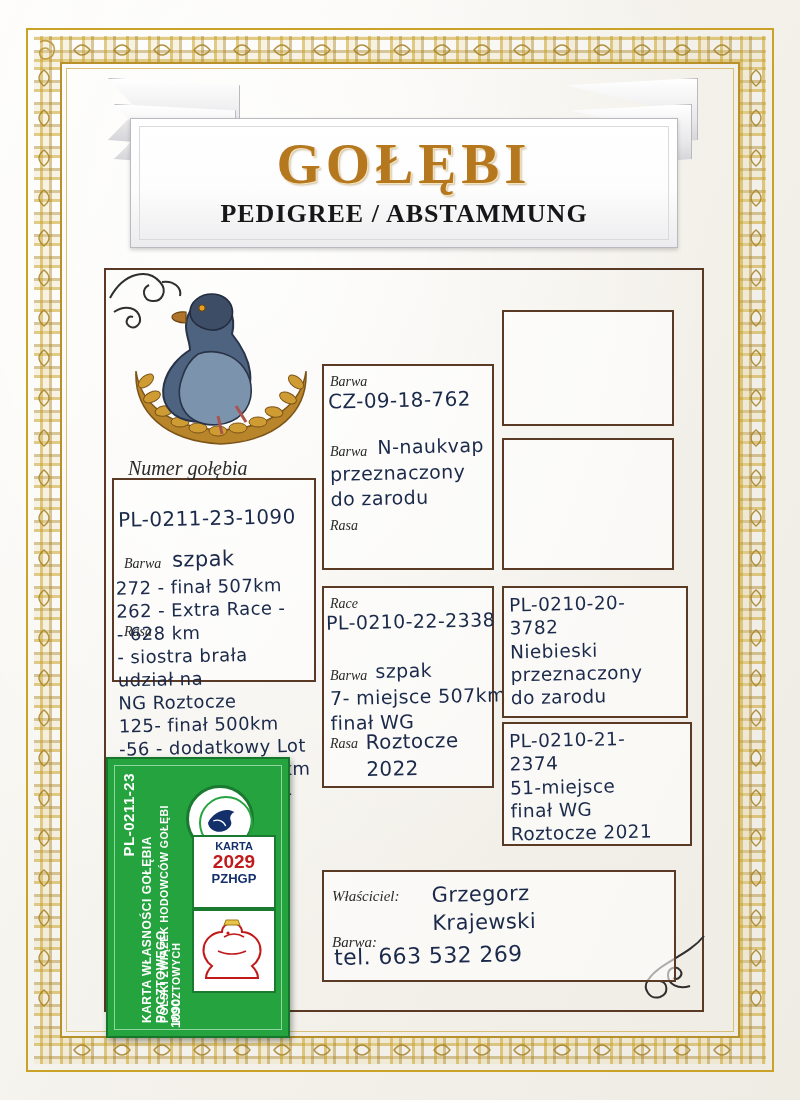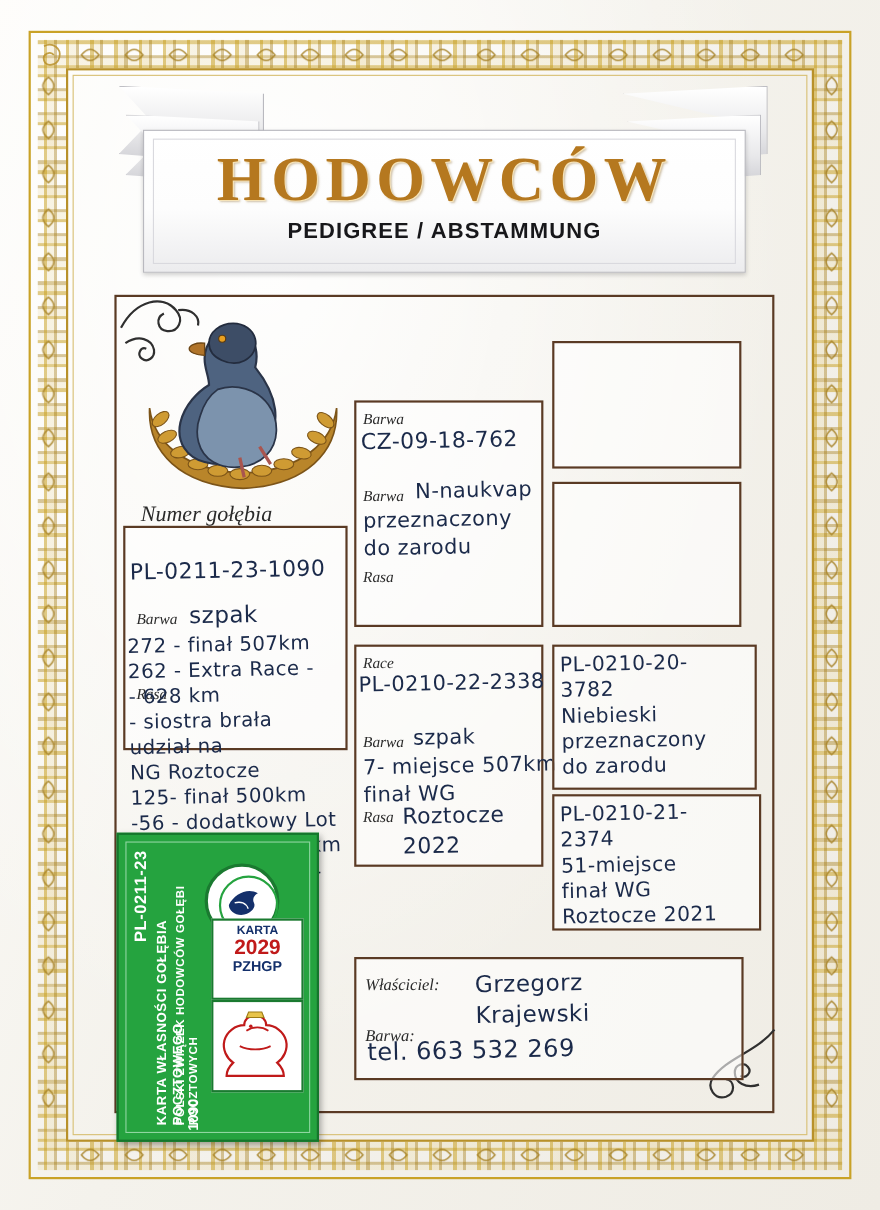--- a/index.html
+++ b/index.html
@@ -88,22 +88,22 @@
   }
   .title{
     position:absolute;left:0;top:12px;width:546px;text-align:center;
     font-family:"Liberation Serif", serif;
     font-weight:bold;font-size:57px;letter-spacing:5px;
     color:#b5781f;
     text-shadow:1px 1px 0 #f6e3b8, 2px 2px 2px rgba(120,80,10,.35);
   }
   .subtitle{
     position:absolute;left:0;top:80px;width:546px;text-align:center;
-    font-family:Liberation Sans, sans-serif;
-    font-weight:bold;font-size:20px;letter-spacing:1px;color:#17171a;
+    font-family:Liberation Serif, serif;
+    font-weight:bold;font-size:26px;letter-spacing:1px;color:#17171a;
   }
 
   
   .content{
     position:absolute;left:104px;top:268px;width:596px;height:740px;
     border:2px solid #5a3a24;
     background:transparent;
   }
 
   
@@ -309,21 +309,21 @@
 
   <div class="border-inner"></div>
   <div class="border-inner2"></div>
 
   <div class="ribbon">
     <div class="tail left"></div>
     <div class="tail right"></div>
     <div class="tail left left2"></div>
     <div class="tail right right2"></div>
     <div class="main">
-      <div class="title">HODOWCÓW</div>
+      <div class="title">GOŁĘBI</div>
       <div class="subtitle">PEDIGREE / ABSTAMMUNG</div>
     </div>
   </div>
 
   <div class="content"></div>
 
   <svg class="flourish" style="left:104px;top:262px;width:90px;height:80px;" viewBox="0 0 90 80">
     <g fill="none" stroke="#2f2f2f" stroke-width="2">
       <path d="M6 36 c14 -26 38 -30 50 -16 c8 9 2 20 -8 19 c-9 -1 -11 -12 -3 -16"></path>
       <path d="M10 50 c12 -8 24 -4 26 6 c1 7 -6 12 -11 8 c-5 -4 -1 -11 4 -9"></path>

